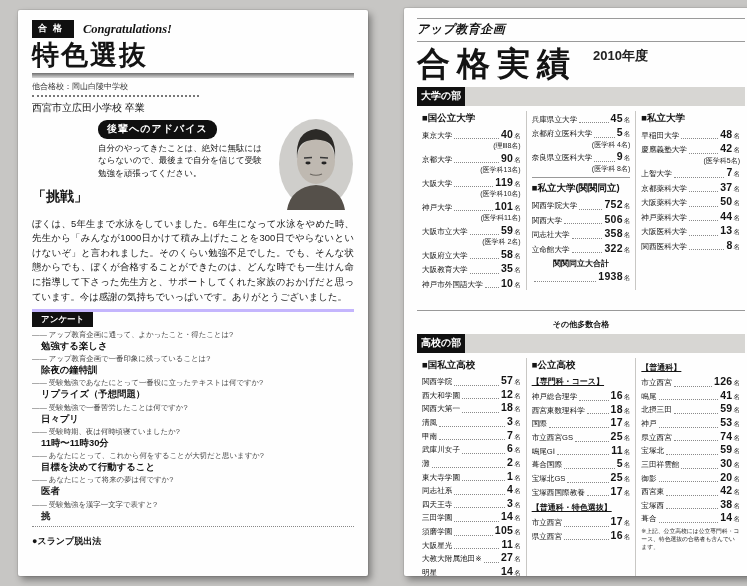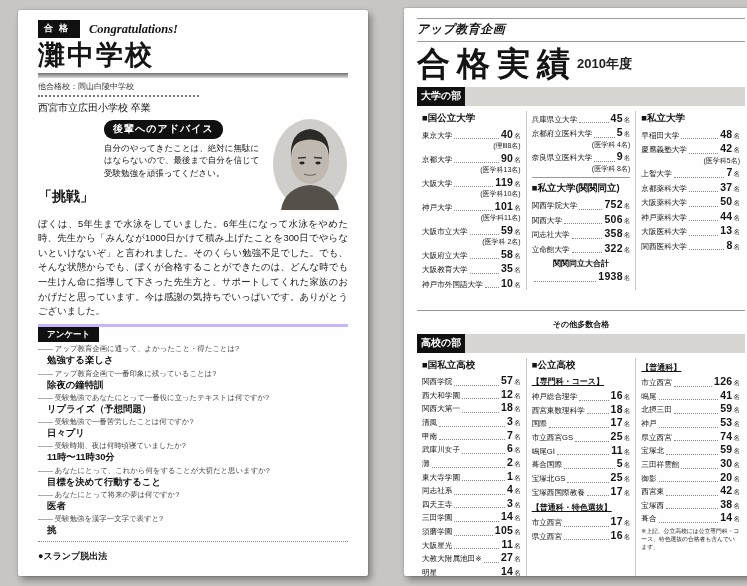--- a/index.html
+++ b/index.html
@@ -7,21 +7,21 @@
     width:747px;height:586px;background:#c7c6c4;
     font-family:"Liberation Sans","DejaVu Sans",sans-serif;color:#141414;
     -webkit-font-smoothing:antialiased;
   }
   .spread{position:relative;width:747px;height:586px;}
   .page{
     position:absolute;background:#fefefe;box-sizing:border-box;
     box-shadow:3px 4px 7px rgba(0,0,0,.38), 0 0 0 1px #b9b8b6;
     border-radius:2px;overflow:hidden;
   }
-  .page-left{left:18px;top:10px;width:350px;height:566px;padding:10px 20px;}
+  .page-left{left:18px;top:10px;width:350px;height:566px;padding:10px 14px;}
   .page-right{left:404px;top:8px;width:354px;height:568px;padding:10px 13px;}
 
   
   .badge-row{display:flex;align-items:center;gap:9px;}
   .badge{background:#101010;color:#fff;font-size:9px;font-weight:bold;padding:2px 6px 3px;letter-spacing:6px;}
   .congrats{font-family:"Liberation Serif","DejaVu Serif",serif;font-style:italic;font-weight:bold;font-size:12.5px;}
   .school-title{font-size:27px;font-weight:bold;margin:3px 0 0;letter-spacing:2px;line-height:1.1;}
   .title-bar{height:5px;background:linear-gradient(to bottom,#6f6f6f,#d8d8d8);margin:2px 0 3px;}
   .other-school{font-size:8px;color:#333;}
   .student-name{font-family:"Liberation Serif","DejaVu Serif",serif;font-size:19px;font-weight:bold;letter-spacing:7px;margin-top:4px;}
@@ -39,21 +39,21 @@
   .survey{margin-top:1px;}
   .sv-q{font-size:7.4px;color:#444;margin-top:2.5px;}
   .sv-q::before{content:"―― ";color:#555;}
   .sv-a{font-size:9.4px;font-weight:bold;margin-left:9px;line-height:1.25;}
   .dotline2{border-bottom:1px dotted #888;margin:5px 0 3px;}
   .slump-label{font-size:9px;font-weight:bold;}
 
   
   .brand-rule{border-top:1px solid #9a9a9a;}
   .brand{font-size:12px;font-weight:bold;font-style:italic;letter-spacing:.5px;padding:2px 0 3px;}
-  .title-row{display:flex;align-items:center;gap:0;margin:5px 0 7px;}
+  .title-row{display:flex;align-items:flex-start;gap:16px;margin:5px 0 7px;}
   .big-title{font-size:33px;font-weight:bold;letter-spacing:7px;line-height:1;}
   .year{font-size:13px;font-weight:bold;color:#222;}
   .section-bar{background:#d7d6d3;display:flex;margin-bottom:5px;}
   .section-label{background:#101010;color:#fff;font-size:10px;font-weight:bold;padding:2px 4px 3px;}
   .cols{display:flex;}
   .cols.uni{min-height:156px;}
   .col{flex:1;padding:0 5px;min-width:0;}
   .col + .col{border-left:1px solid #c8c7c4;}
   .block-header{font-size:9.5px;font-weight:bold;margin:1px 0 2px;white-space:nowrap;}
   .block-subheader{font-size:8px;font-weight:bold;margin:4px 0 2px;text-decoration:underline;}
@@ -74,21 +74,21 @@
 </head>
 <body>
 
 <div class="spread">
 
   <div class="page page-left">
     <div class="badge-row">
       <span class="badge">合格</span>
       <span class="congrats">Congratulations!</span>
     </div>
-    <h1 class="school-title">灘中学校</h1>
+    <h1 class="school-title">特色選抜</h1>
     <div class="title-bar"></div>
     <div class="other-school">他合格校：岡山白陵中学校</div>
     <div class="dotline"></div>
     <div class="elementary">西宮市立広田小学校 卒業</div>
 
     <div class="advice-row">
       <div class="motto">「挑戦」</div>
       <div class="advice">
         <span class="advice-label">後輩へのアドバイス</span>
         <div class="advice-text">自分のやってきたことは、絶対に無駄にはならないので、最後まで自分を信じて受験勉強を頑張ってください。</div>

